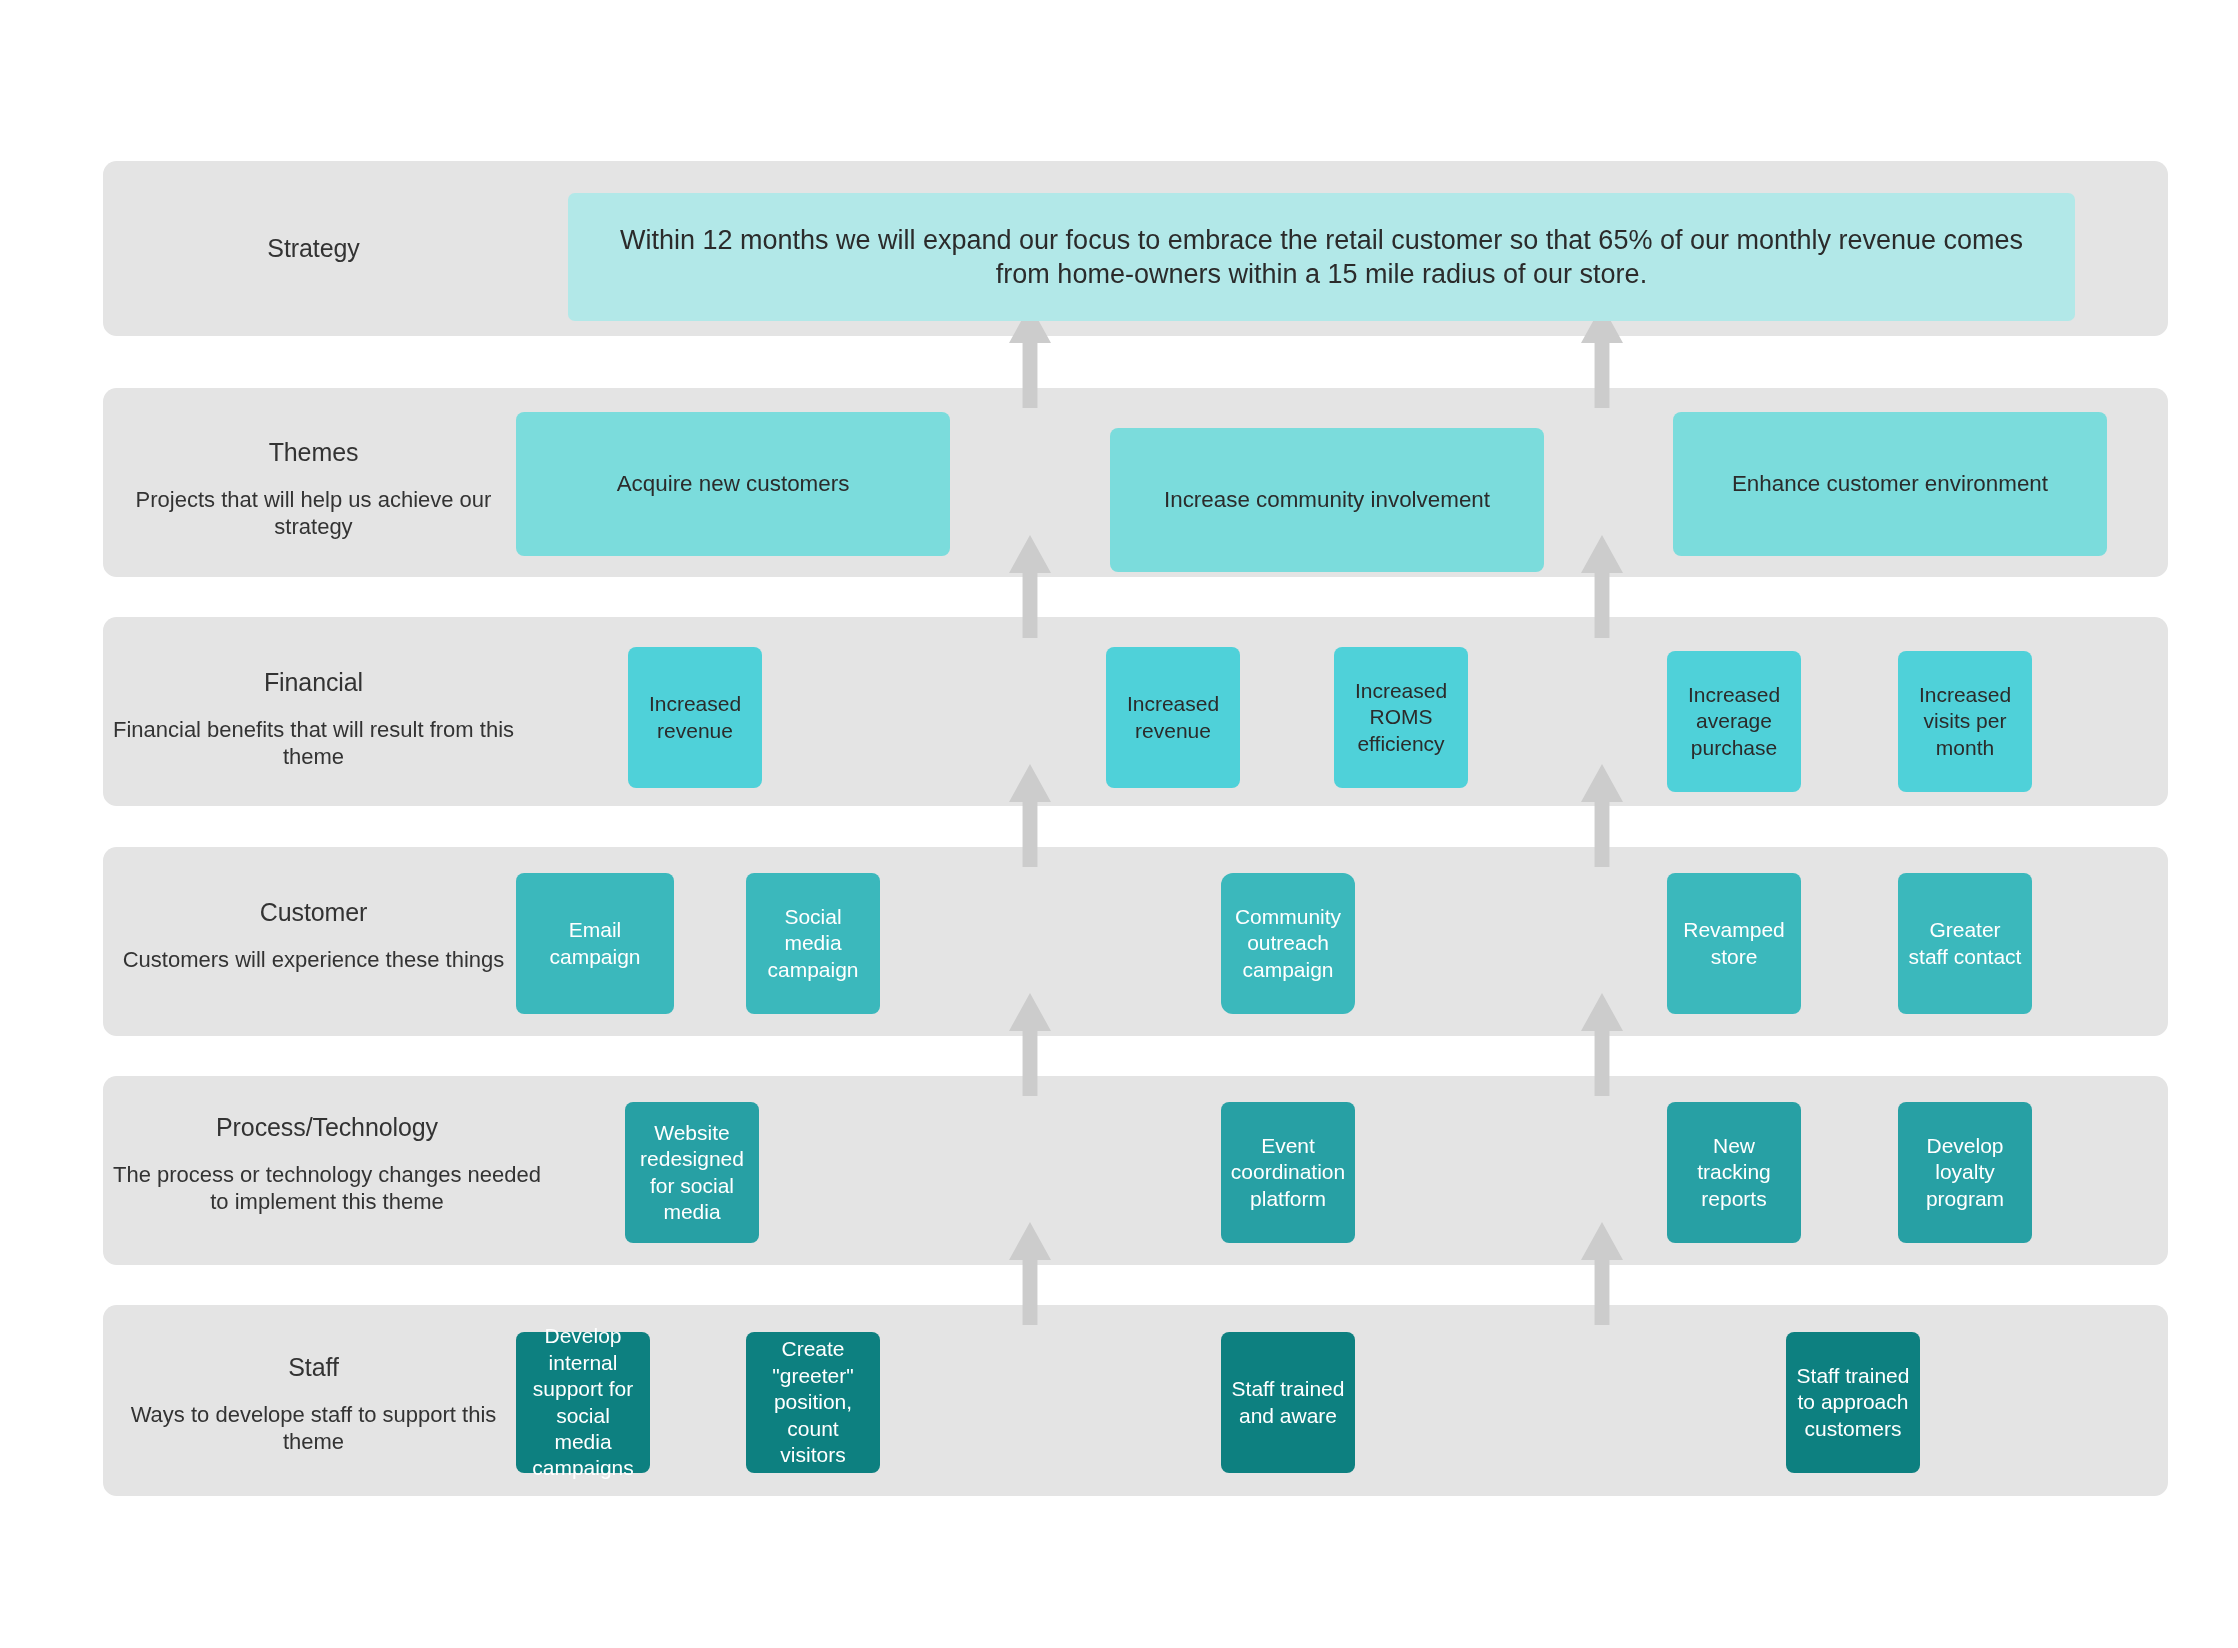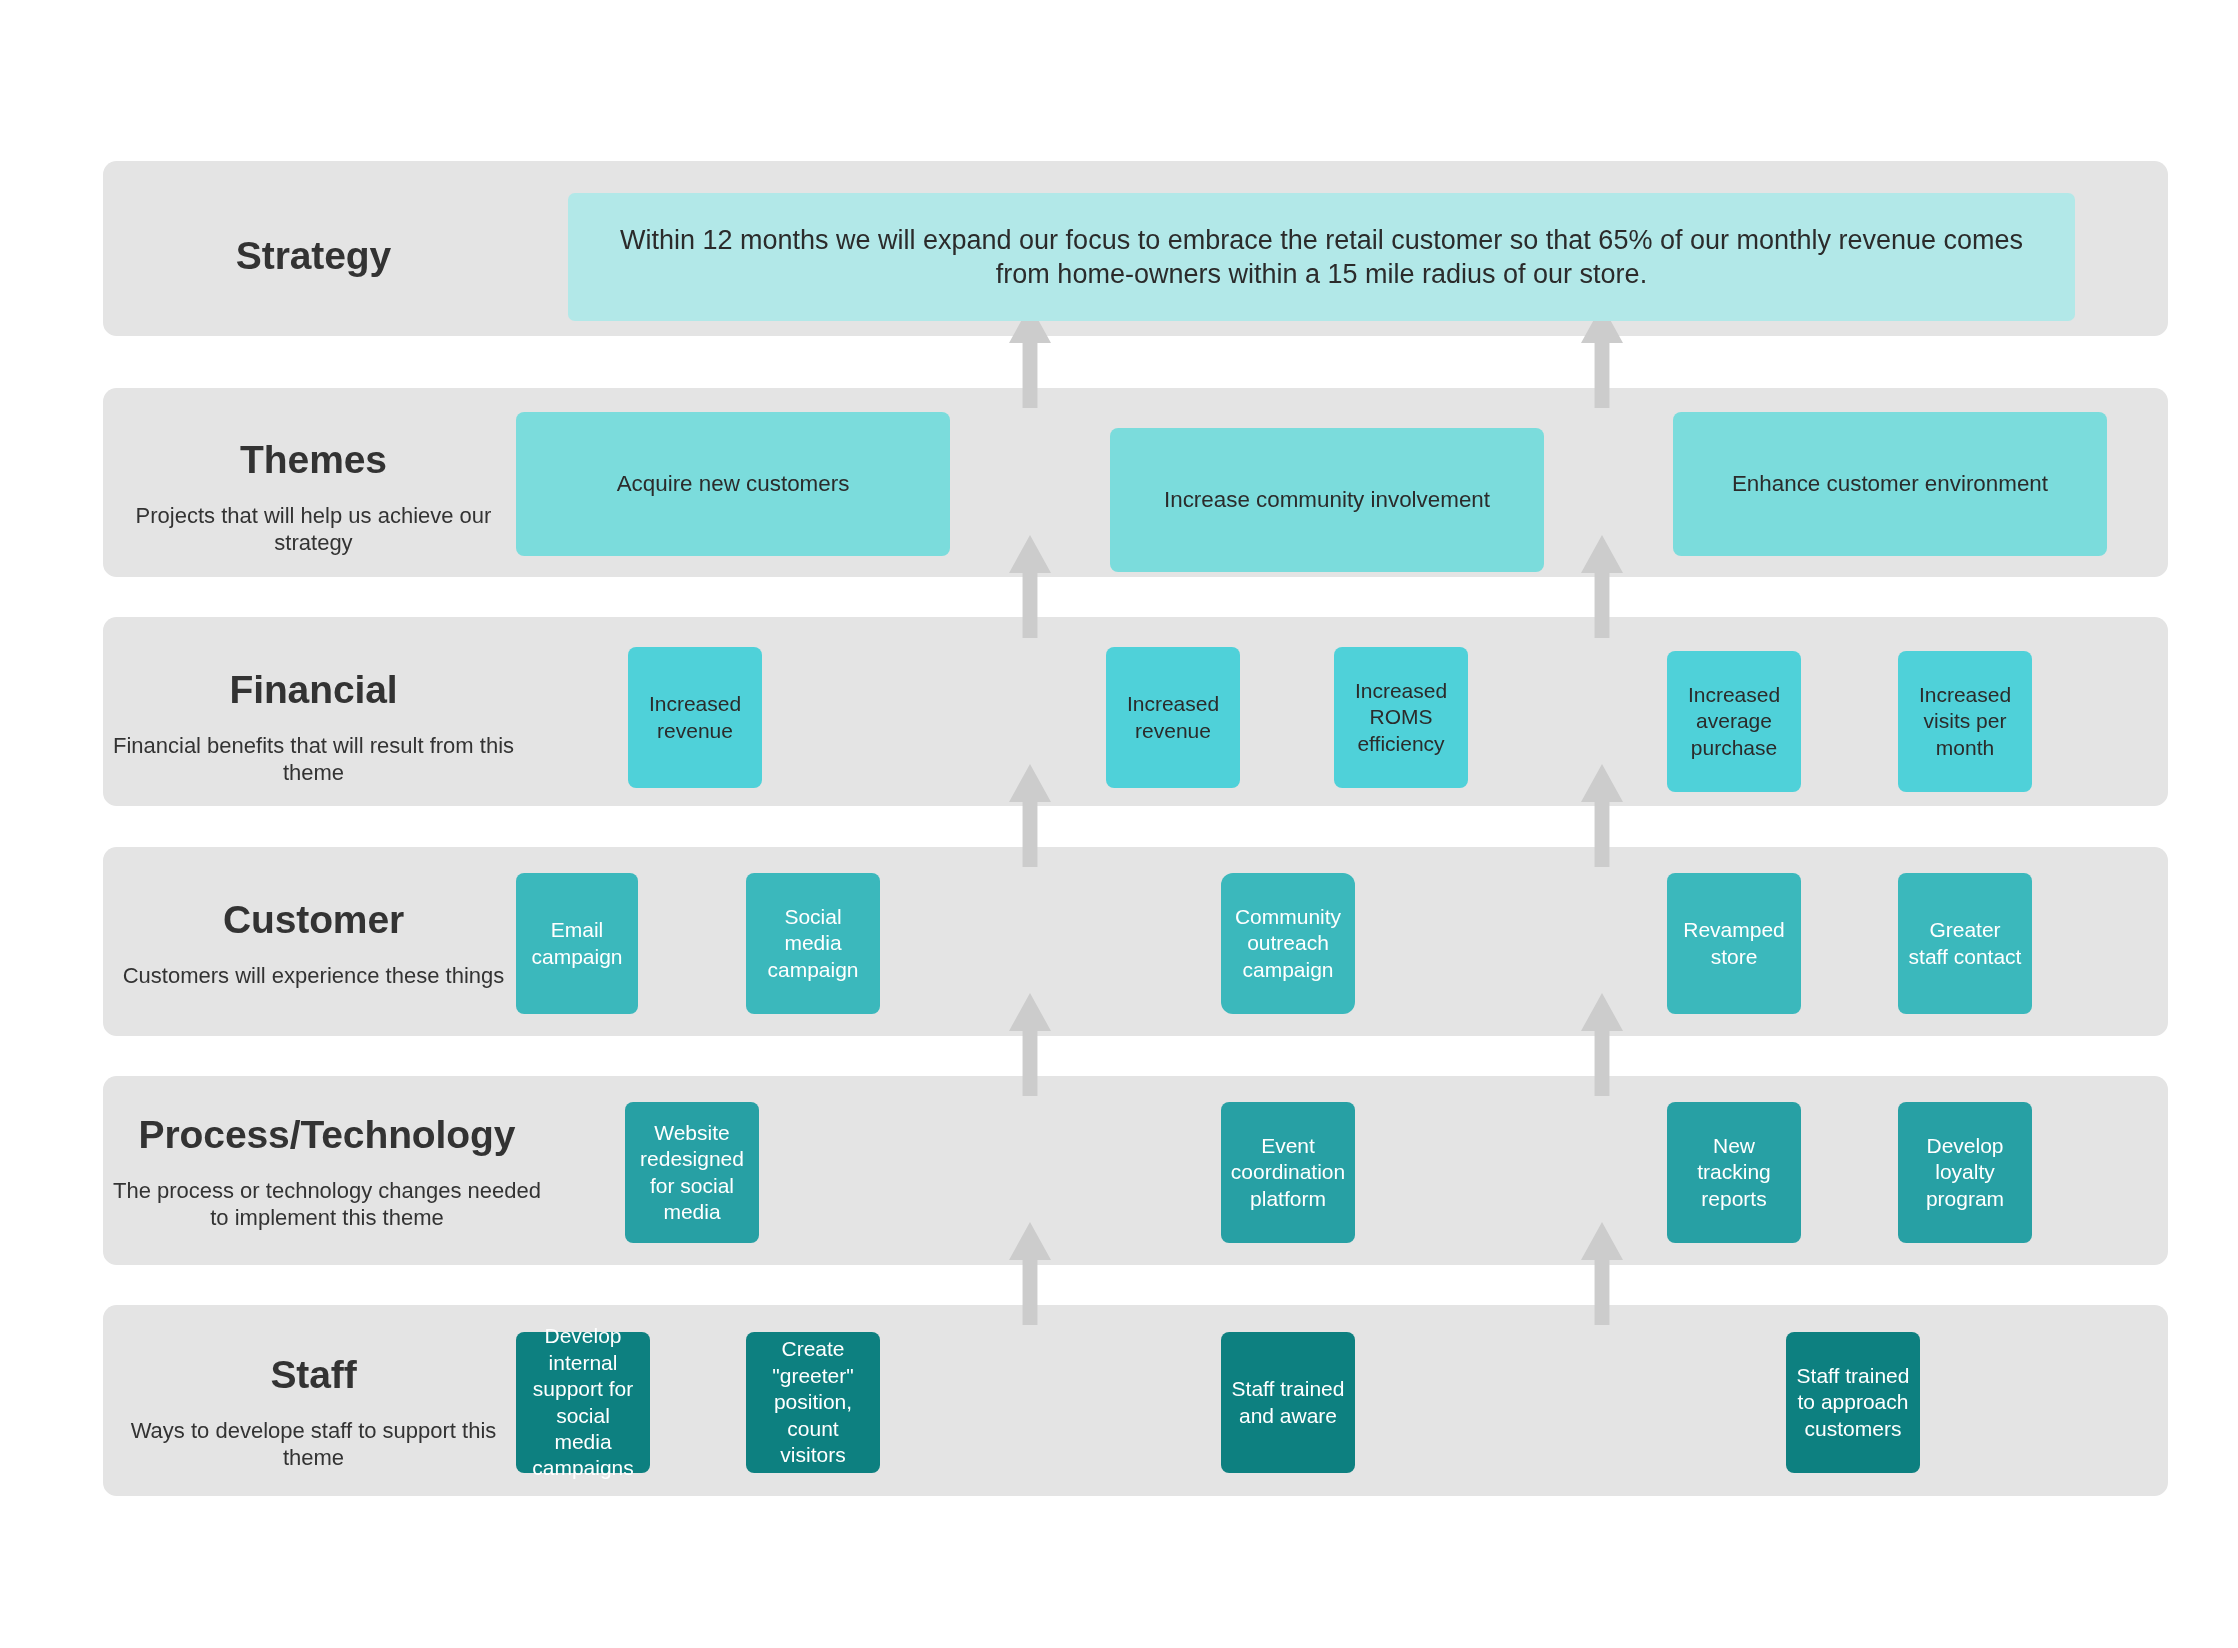--- a/index.html
+++ b/index.html
@@ -26,22 +26,22 @@
 
   
   .row-label {
     position: absolute;
     left: 103px;
     width: 421px;
     text-align: center;
     color: #333333;
   }
   .row-title {
-    font-size: 39px;
-    font-weight: bold;
+    font-size: 25px;
+    font-weight: normal;
     line-height: 1.12;
     letter-spacing: -0.1px;
     white-space: nowrap;
   }
   .row-desc {
     font-size: 22px;
     font-weight: normal;
     line-height: 1.22;
     margin-top: 21px;
   }
@@ -215,21 +215,21 @@
 <div class="node financial" style="left:1334px; top:647px; width:134px; height:141px;">
   <span>Increased ROMS efficiency</span>
 </div>
 <div class="node financial" style="left:1667px; top:651px; width:134px; height:141px;">
   <span>Increased average purchase</span>
 </div>
 <div class="node financial" style="left:1898px; top:651px; width:134px; height:141px;">
   <span>Increased visits per month</span>
 </div>
 
-<div class="node customer" style="left:516px; top:873px; width:122px; height:141px;">
+<div class="node customer" style="left:516px; top:873px; width:158px; height:141px;">
   <span>Email campaign</span>
 </div>
 <div class="node customer" style="left:746px; top:873px; width:134px; height:141px;">
   <span>Social media campaign</span>
 </div>
 <div class="node customer" style="left:1221px; top:873px; width:134px; height:141px;border-radius:12px;">
   <span>Community outreach campaign</span>
 </div>
 <div class="node customer" style="left:1667px; top:873px; width:134px; height:141px;">
   <span>Revamped store</span>

